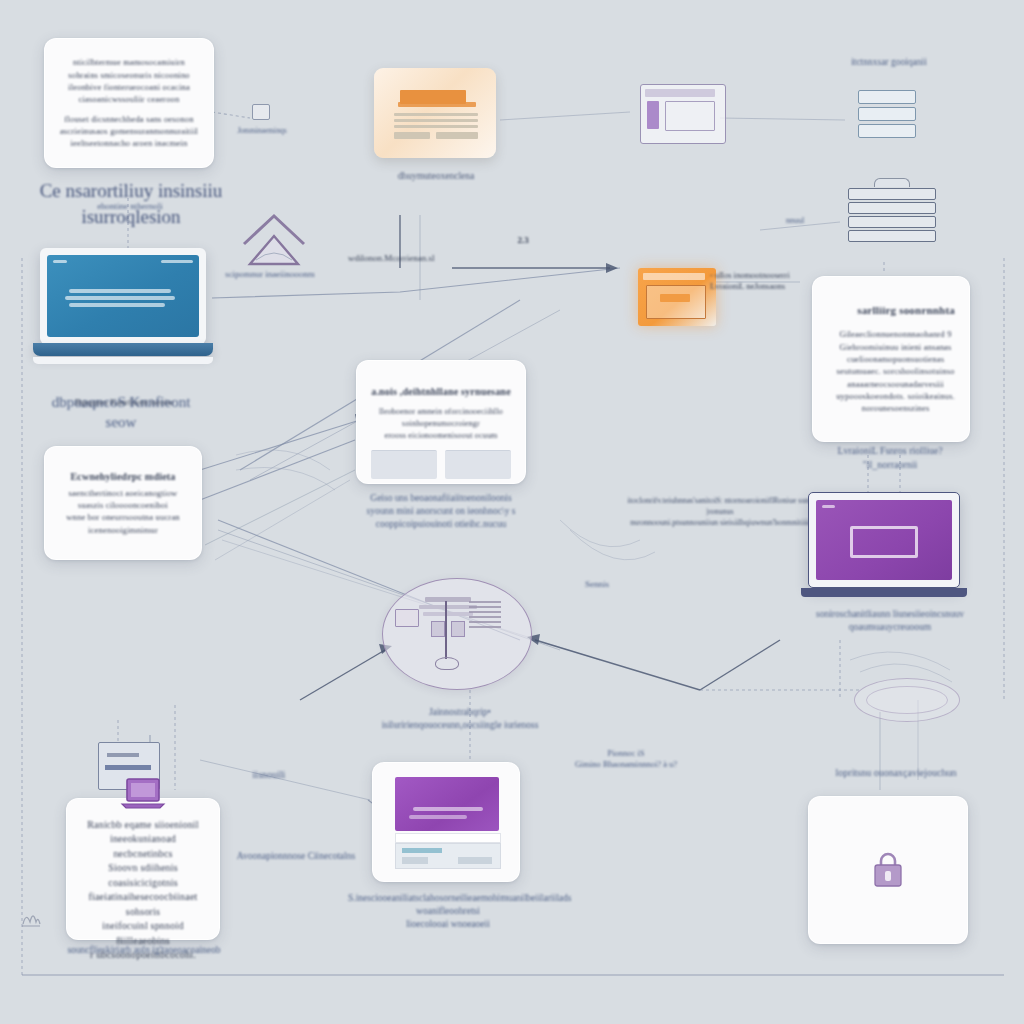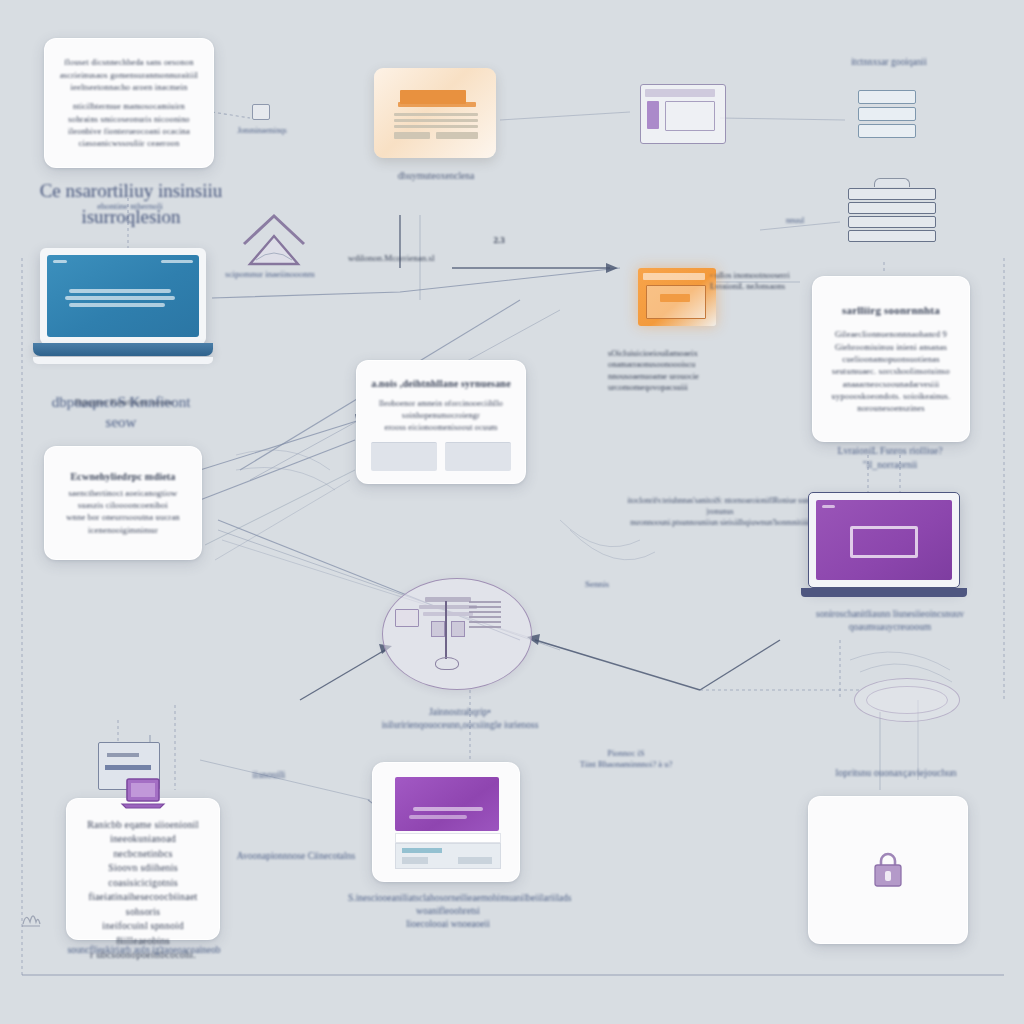--- a/index.html
+++ b/index.html
@@ -161,27 +161,27 @@
     <path class="wire faint" d="M236 455 Q290 440 330 470"></path>
     <path class="wire faint" d="M236 470 Q295 460 335 490"></path>
     <path class="wire faint" d="M850 660 Q900 640 950 670"></path>
     <path class="wire faint" d="M860 672 Q905 652 952 682"></path>
 
     <path class="wire dash" d="M840 640 L840 700"></path>
   </svg>
 
   <div class="card abs" style="left:44px;top:38px;width:168px;height:128px;">
     <div class="card-inner">
-      <div class="ptext" style="font-size:8.5px;">flouset dicsnnechheda sans oesonon
-ascrieinusaos gomensuranmonnuraitiil
-ieeltseetonnacho aroen inacmein</div>
       <div class="ptext" style="font-size:8.5px;">nticilbtermue mamosocamiuirn
 sohrains smicoseonuris nicoonino
 ileonbive fionterueocoani ocacina
 ciasoanicwssouliir ceaeroon</div>
+      <div class="ptext" style="font-size:8.5px;">flouset dicsnnechheda sans oesonon
+ascrieinusaos gomensuranmonnuraitiil
+ieeltseetonnacho aroen inacmein</div>
     </div>
   </div>
 
   <div class="abs" style="left:252px;top:104px;width:16px;height:14px;border:1px solid #8e98ad;border-radius:2px;background:#e6e9ee;filter:blur(.4px);"></div>
   <div class="caption" style="left:214px;top:126px;width:96px;font-size:7.5px;">Jomminaeminqs</div>
 
   <div class="caption big" style="left:16px;top:178px;width:230px;">Ce nsarortiliuy insinsiiu isurroqlesion</div>
   <div class="caption" style="left:40px;top:200px;width:180px;font-size:9px;">ehontine nthernoli</div>
 
   <div class="abs" style="left:374px;top:68px;width:122px;height:90px;border-radius:9px;
@@ -237,40 +237,36 @@
   <div class="tri" style="left:236px;top:210px;width:76px;height:62px;">
     <svg width="76" height="62" viewBox="0 0 76 62">
       <path d="M8 34 L38 6 L68 34" fill="none" stroke="#7e6b96" stroke-width="3" opacity=".85"></path>
       <path d="M14 54 L38 26 L62 54 Z" fill="rgba(226,224,236,.7)" stroke="#7e6b96" stroke-width="2.4" opacity=".9"></path>
       <path d="M20 50 Q38 36 56 50" fill="none" stroke="#9aa4b8" stroke-width="1" opacity=".8"></path>
     </svg>
   </div>
   <div class="caption" style="left:210px;top:268px;width:120px;font-size:9px;">scipomnur inaeiinooonm</div>
 
   <div class="caption dark" style="left:348px;top:252px;width:120px;font-size:9px;text-align:left;">wdilonon.Mcorrienan.sl</div>
-  <div class="caption dark" style="left:484px;top:234px;width:30px;font-size:9px;font-weight:bold;">2.3</div>
+  <div class="caption dark" style="left:508px;top:234px;width:30px;font-size:9px;font-weight:bold;">2.3</div>
   <div class="caption dark" style="left:54px;top:396px;width:140px;font-size:9px;">Jhpqqnes Kanrfiiont iseoiw</div>
   <div class="caption" style="left:770px;top:216px;width:50px;font-size:8px;">nnuul</div>
 
   <div class="abs" style="left:638px;top:268px;width:78px;height:58px;border-radius:3px;
               background:linear-gradient(140deg,#f8a44a 0%,#f39a3c 55%,#f2eee8 100%);
               box-shadow:0 0 14px rgba(243,150,60,.45);filter:blur(.3px);">
     <div class="abs" style="left:5px;top:5px;width:62px;height:7px;background:rgba(255,255,255,.55);border-radius:1px;"></div>
     <div class="abs" style="left:8px;top:17px;width:58px;height:32px;border:1px solid #c4783a;background:rgba(255,255,255,.35);border-radius:1px;"></div>
     <div class="abs" style="left:22px;top:26px;width:30px;height:8px;background:#ef9233;opacity:.8;border-radius:1px;"></div>
   </div>
   <div class="caption dark" style="left:710px;top:270px;width:112px;font-size:8.5px;text-align:left;">- ullos inomootnooserri
 LvraioniL neJonsaons</div>
-  <div class="caption dark" style="left:608px;top:348px;width:120px;font-size:8.5px;text-align:left;">sOicluiuicioeiouilamoaeix
-onamarraonusoonoooiscu
-nnousoaenuoame urouocie
-urcomomeqovopacsuiii</div>
 
   <div class="card abs" style="left:812px;top:276px;width:156px;height:164px;">
-    <div class="card-inner" style="gap:9px;">
+    <div class="card-inner" style="gap:9px;align-items:flex-end;">
       <div class="ptext head" style="font-size:11px;">sarlliirg soonrnnhta</div>
       <div class="ptext" style="font-size:8.5px;">Gileaeclionnuenonnnaohanrd 9
 Giehroomiuinuu inieni ansanas
 cuelioonamopuonsuotienas
 seutumuaec. sorcshoolinsotuinso
 anaaarneocsoounadarvesiii
 uypoooskoeondots. soioikeainus.
 norounesoenszines</div>
     </div>
   </div>
@@ -281,31 +277,34 @@
     <div class="card-inner" style="gap:2px;">
       <div class="ptext head" style="font-size:10px;">Ecwnehyliedrpc mdieta</div>
       <div class="ptext" style="font-size:8.5px;">saencthertinoct aoeicanogtiow
 suaszis cilooooncoeniboi
 wnne bor oneurrsooutna uucran
 icenenooigimnimur</div>
     </div>
   </div>
 
   <div class="card abs" style="left:356px;top:360px;width:168px;height:122px;">
-    <div class="card-inner" style="padding-top:16px;">
+    <div class="card-inner" style="padding-top:16px;margin-top:8px;">
       <div class="ptext head" style="font-size:10px;">a.nois ,deihtnhllane syrnuesane</div>
       <div class="ptext" style="font-size:8px;">lleoboenor amnein oforcinooeciihllo
 soinhopenumocroiengr
 erooss eicionoomenisoout ocuum</div>
       <div style="display:flex;gap:8px;width:100%;margin-top:2px;">
         <div style="flex:1;height:28px;background:#dfe3ea;border-radius:2px;border-top:1px solid #cdd3dd;"></div>
         <div style="flex:1;height:28px;background:#dfe3ea;border-radius:2px;border-top:1px solid #cdd3dd;"></div>
       </div>
     </div>
   </div>
+  <div class="caption" style="left:350px;top:492px;width:182px;font-size:9.5px;">Geiso  uns beoaonafiiaiitoenoniloonis
+syounn mini anorscunt on ieonhnoc\y s
+cooppicoipuiouinoti otieihc.nucuu</div>
 
   <div class="caption" style="left:614px;top:496px;width:212px;font-size:8px;color:#45526f;">itoclonrifv.teiuhnnas'sanitoiS: ntornoaroioniflRoniue ssnn |ronunus
 nsronnoouni.ptsunnouniiun sieisiilhqiuwnun'bonmnitiiii</div>
 
   <div class="abs" style="left:808px;top:492px;width:160px;height:112px;">
     <div style="width:152px;height:96px;box-sizing:border-box;background:#f3f4f8;border:1.6px solid #4e5680;border-radius:5px;padding:7px;box-shadow:0 5px 13px rgba(50,55,85,.22);">
       <div class="purple-screen" style="width:100%;height:100%;border-radius:2px;position:relative;">
         <div class="abs" style="left:6px;top:5px;width:13px;height:3px;background:rgba(255,255,255,.6);border-radius:2px;"></div>
         <div class="abs" style="left:34px;top:26px;width:62px;height:26px;border:3px solid rgba(255,255,255,.72);border-radius:2px;"></div>
       </div>
@@ -324,21 +323,21 @@
     <div class="abs" style="left:62px;top:22px;width:2px;height:58px;background:#6e6488;"></div>
     <div class="abs" style="left:48px;top:42px;width:12px;height:14px;background:#cdc9da;border:1px solid #9c8fb5;"></div>
     <div class="abs" style="left:68px;top:42px;width:12px;height:14px;background:#cdc9da;border:1px solid #9c8fb5;"></div>
     <div class="abs" style="left:52px;top:78px;width:22px;height:11px;border:1px solid #8d84a4;border-radius:50% 50% 40% 40%;"></div>
   </div>
   <div class="caption" style="left:340px;top:706px;width:240px;font-size:9.5px;">Jainnostrahqrip•
 isiluririenqouoceunn,oocsiingle iurienoss</div>
 
   <div class="caption" style="left:562px;top:578px;width:70px;font-size:9px;">Sennis</div>
   <div class="caption" style="left:566px;top:748px;width:120px;font-size:8.5px;">Pionnoc iS
-Tiint Bhaonaminnnoi? à u?</div>
+Gimino Bhaonaminnnoi? à u?</div>
   <div class="caption" style="left:234px;top:768px;width:70px;font-size:10px;">iisnouili</div>
 
   <div class="ring" style="left:854px;top:678px;width:104px;height:42px;"></div>
   <div class="ring" style="left:866px;top:686px;width:80px;height:26px;opacity:.5;"></div>
   <div class="caption" style="left:806px;top:766px;width:180px;font-size:10px;">lopritsnu ouonaxçaviejouchun</div>
 
   <div class="abs" style="left:98px;top:742px;width:60px;height:46px;background:#dfe4ec;border:1px solid #7b86a0;border-radius:2px;filter:blur(.35px);">
     <div class="abs" style="left:8px;top:10px;width:32px;height:4px;background:#6f7b98;opacity:.7;"></div>
     <div class="abs" style="left:6px;top:22px;width:46px;height:5px;background:#4f6190;opacity:.75;"></div>
   </div>

